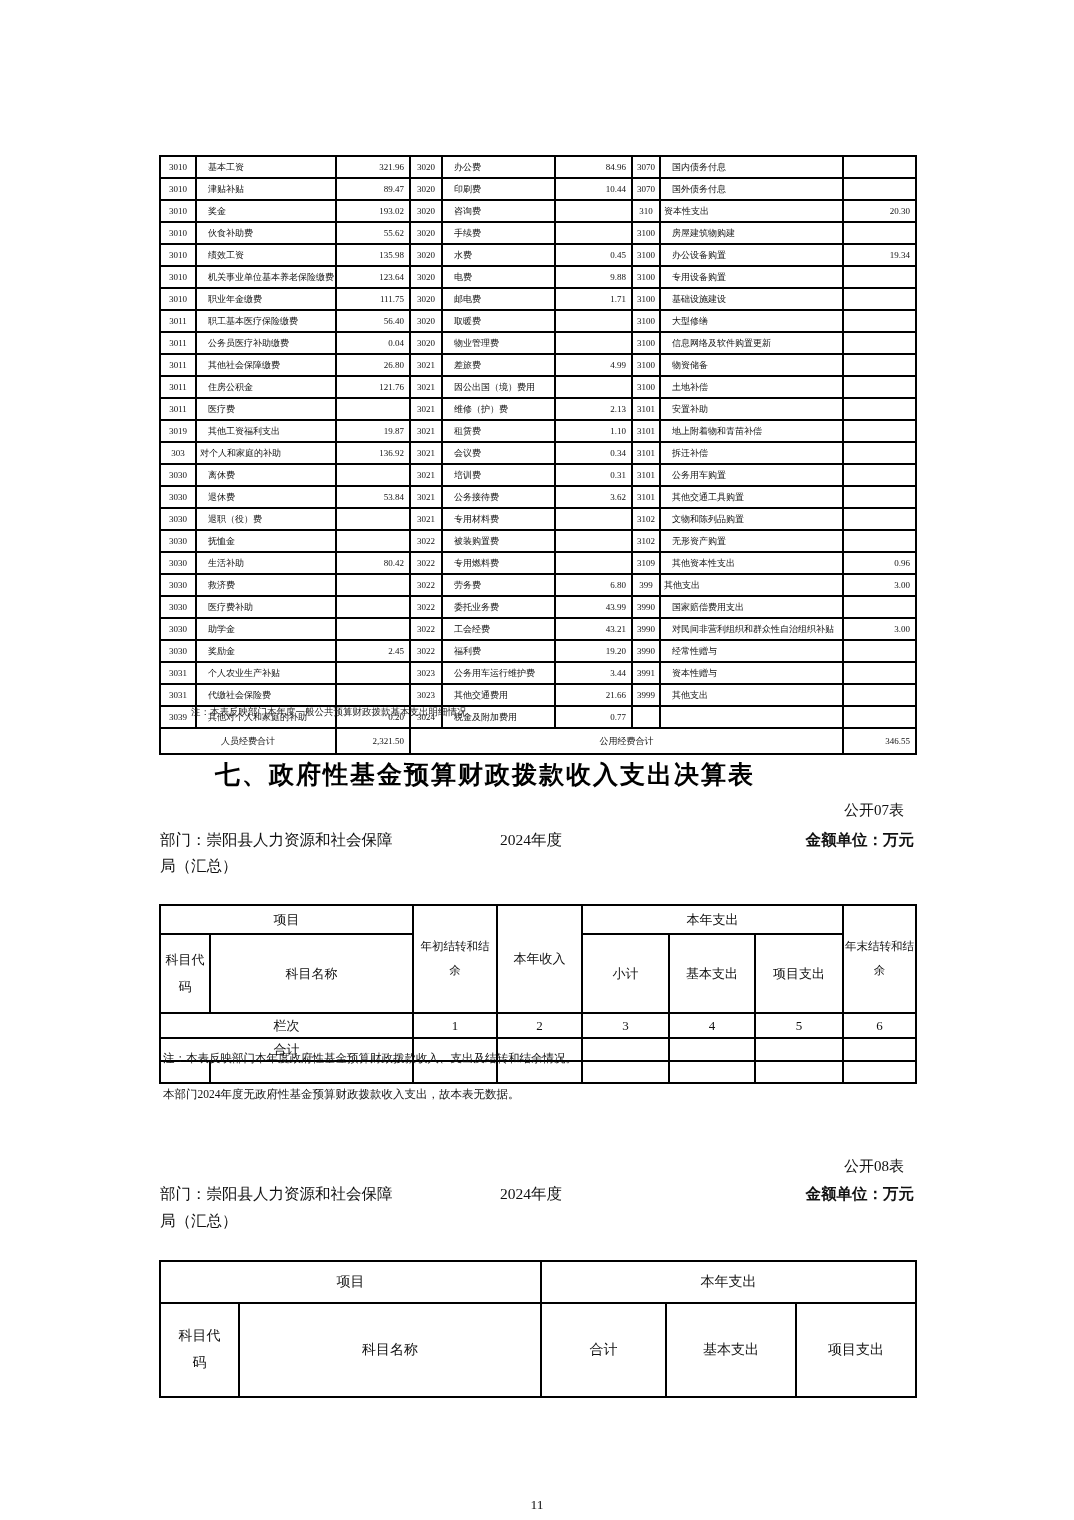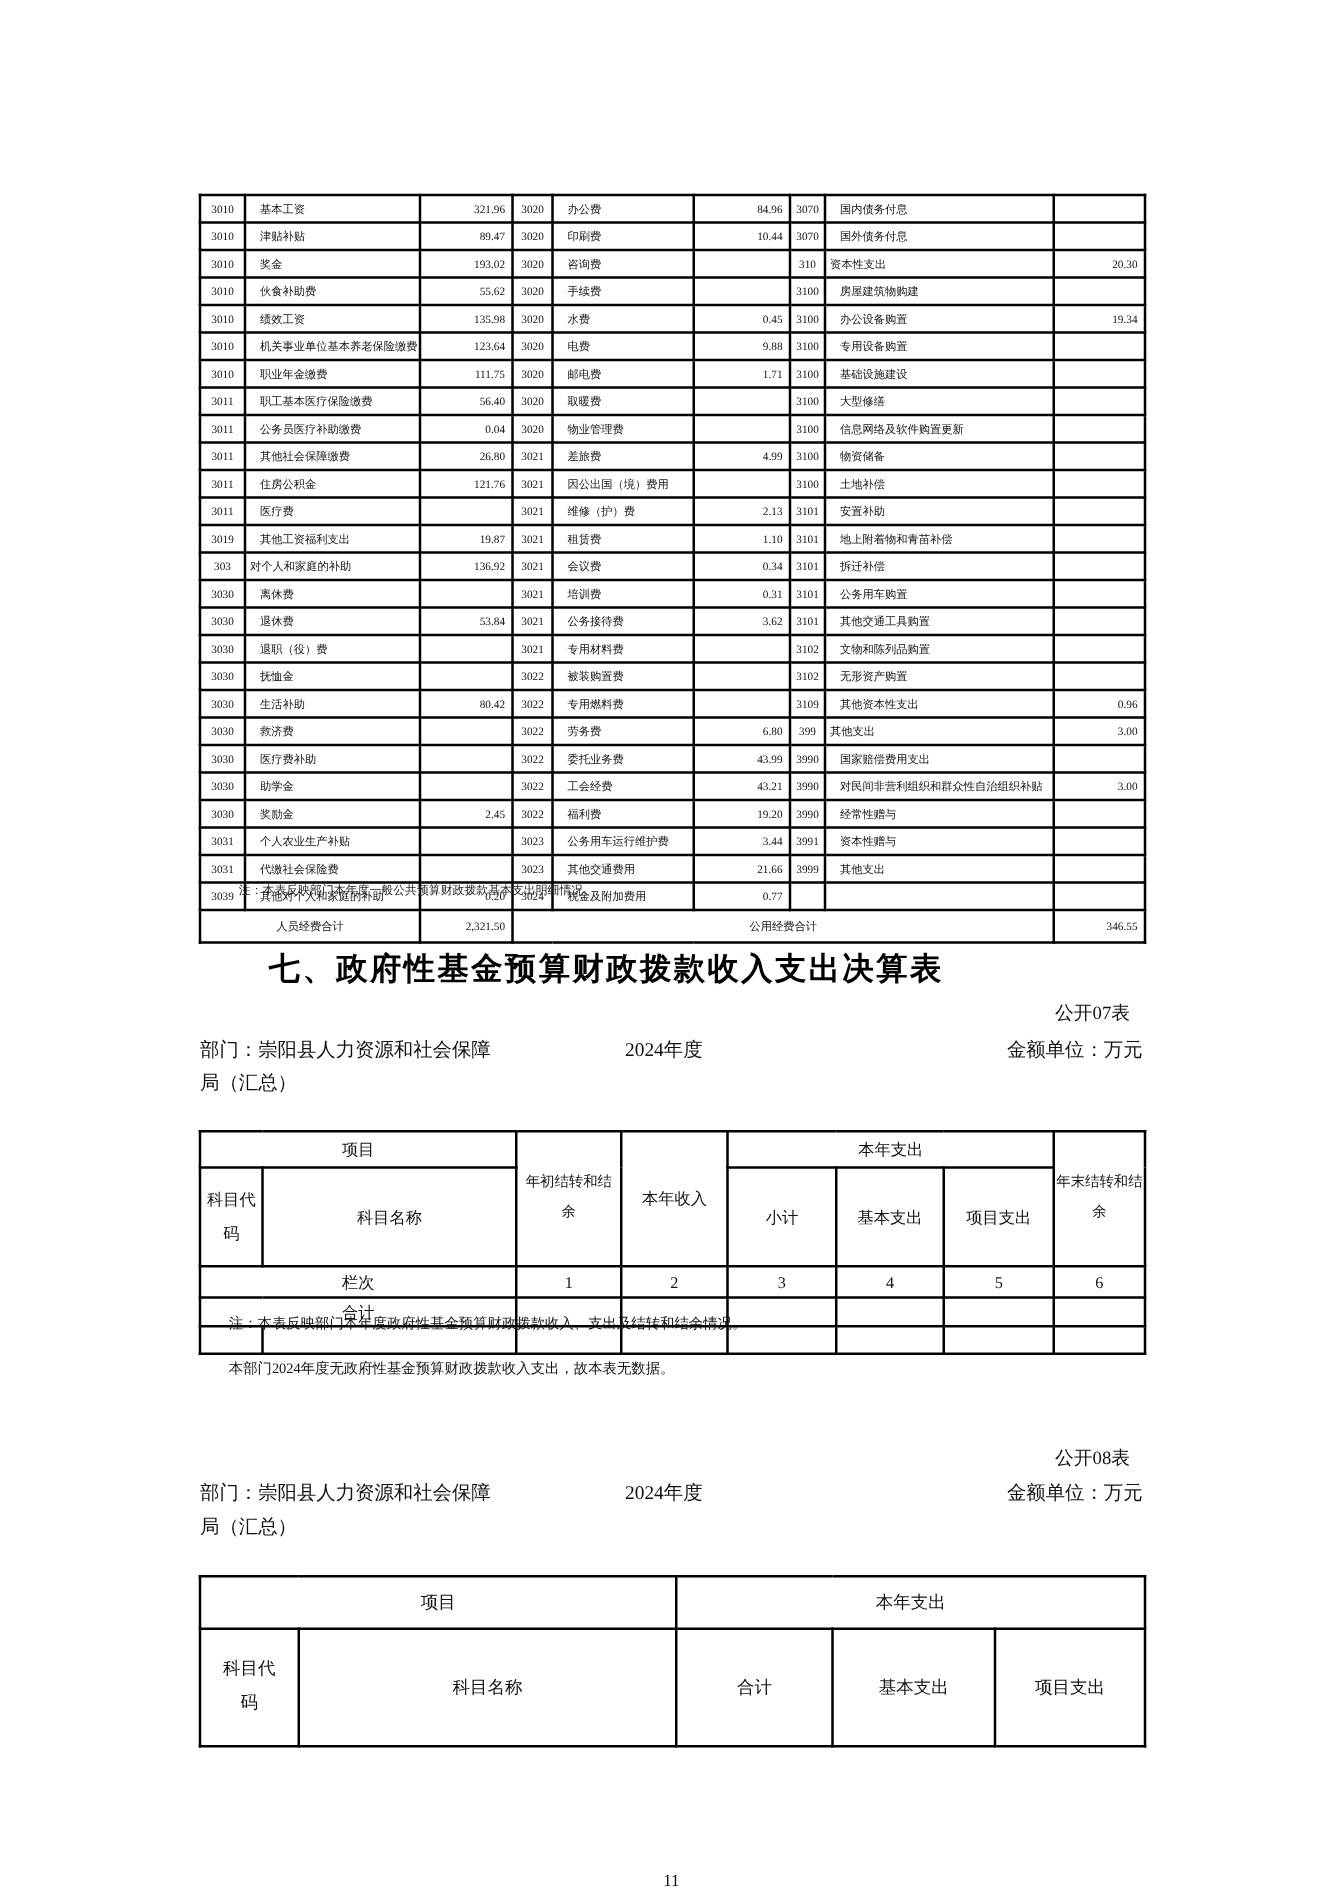--- a/index.html
+++ b/index.html
@@ -22,34 +22,34 @@
   .t1 td.t-label{text-align:center;}
 
   .note-small{position:absolute;left:163px;top:706px;font-size:9.5px;color:#222;margin-left:28px;}
 
   
   .sec-title{position:absolute;font-family:"Liberation Sans",sans-serif;font-weight:700;
              font-size:25px;letter-spacing:2px;color:#000;}
   .tag{position:absolute;right:170px;font-size:15px;}
   .dept{position:absolute;left:160px;font-size:15.5px;}
   .year{position:absolute;left:500px;font-size:15.5px;}
-  .unit{position:absolute;right:160px;font-size:15.5px;}
+  .unit{position:absolute;right:160px;font-size:15.5px;font-weight:bold;}
 
   
   .t07{position:absolute;left:159px;top:880px;width:757px;height:168px;font-size:13px;text-align:center;}
   .t07 td{vertical-align:middle;padding:0 1px;}
   .t07 .wrap{white-space:normal;line-height:2.05;}
   .t07 .bal{font-size:11.5px;}
   .t07 tr.r1 td{height:27px;}
   .t07 tr.r2 td{height:77px;}
   .t07 tr.r3 td{height:23px;}
   .t07 tr.r4 td{height:21px;}
   .t07 tr.r5 td{height:20px;}
 
-  .note-mid{position:absolute;left:163px;font-size:11.5px;margin-left:20px;}
+  .note-mid{position:absolute;left:163px;font-size:11.5px;}
 
   
   .t08{position:absolute;left:159px;top:1236px;width:757px;height:128px;font-size:14px;text-align:center;}
   .t08 td{vertical-align:middle;}
   .t08 tr.r1 td{height:38px;}
   .t08 tr.r2 td{height:90px;}
   .t08 .w3{display:inline-block;width:3.2em;white-space:normal;line-height:1.9;}
 
   .pagenum{position:absolute;left:0;top:1497px;width:100%;text-align:center;font-size:13.5px;}
 </style>

